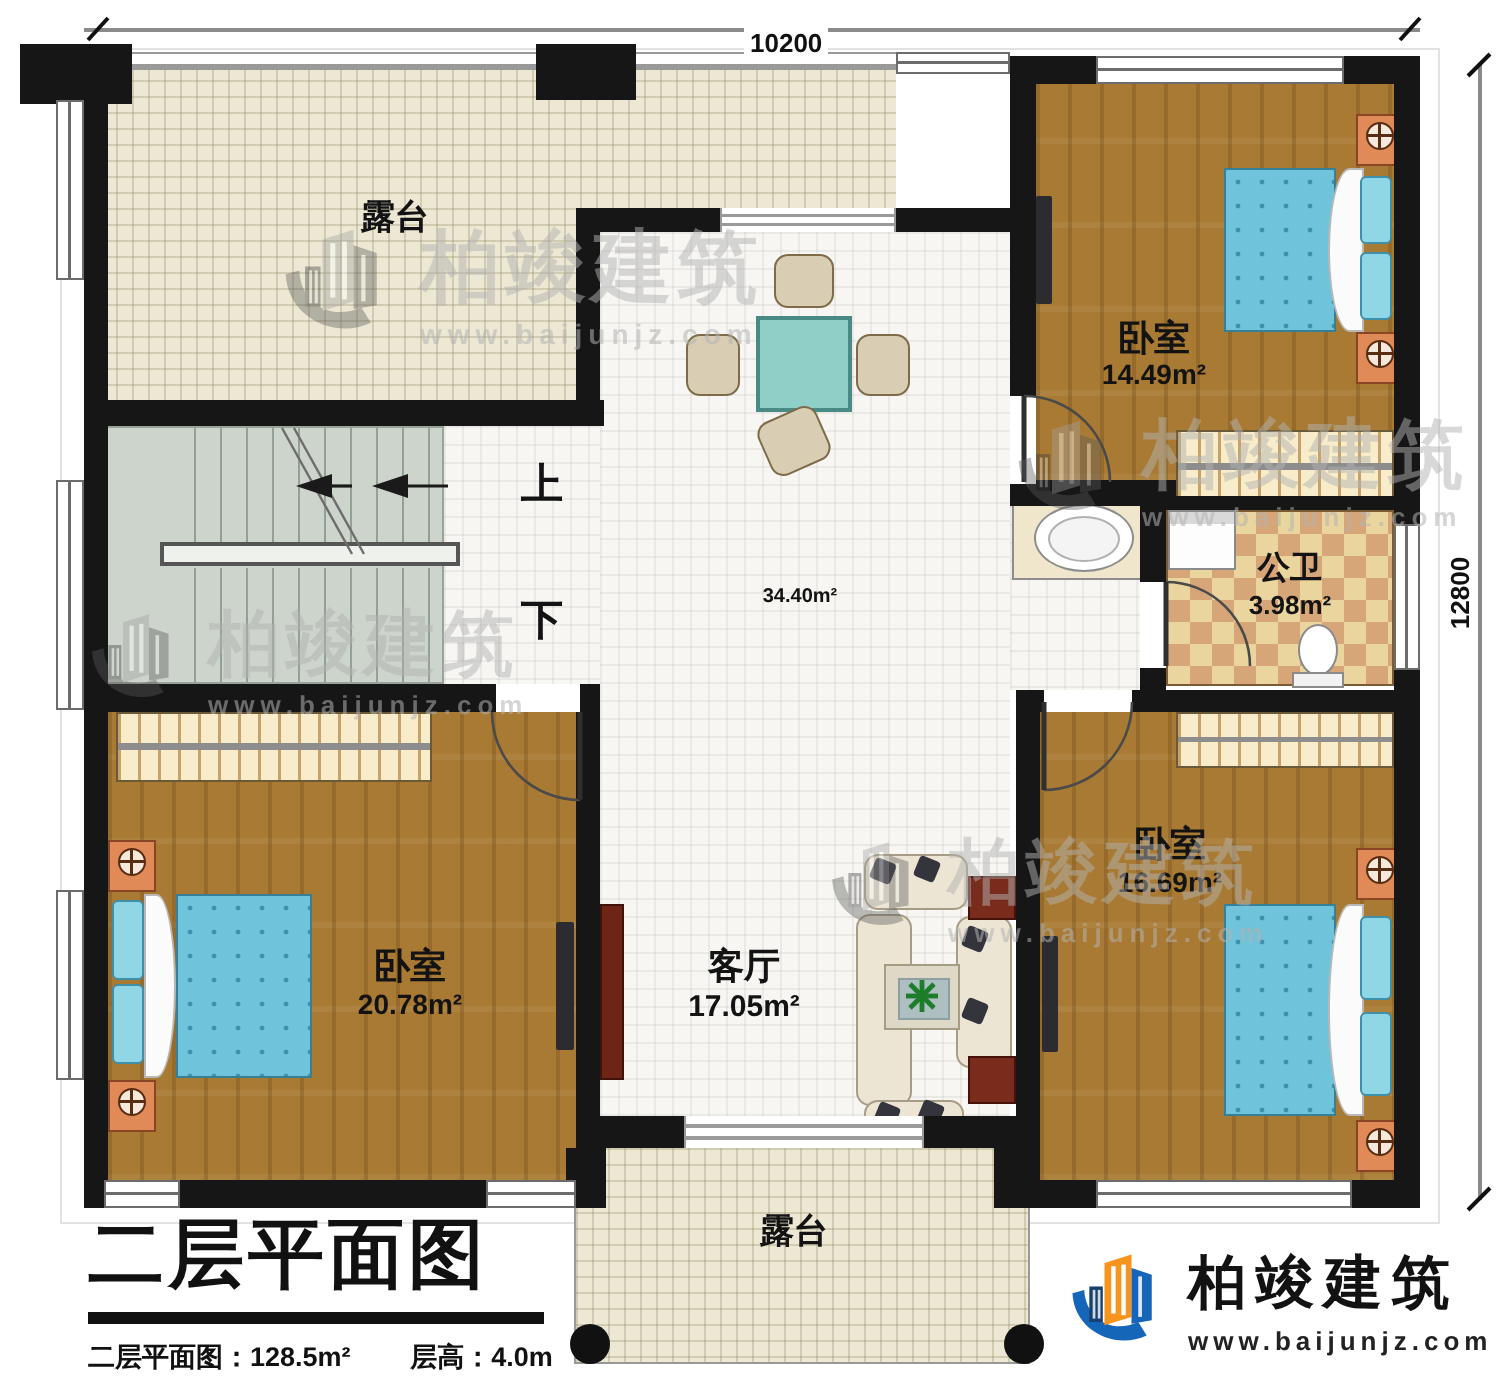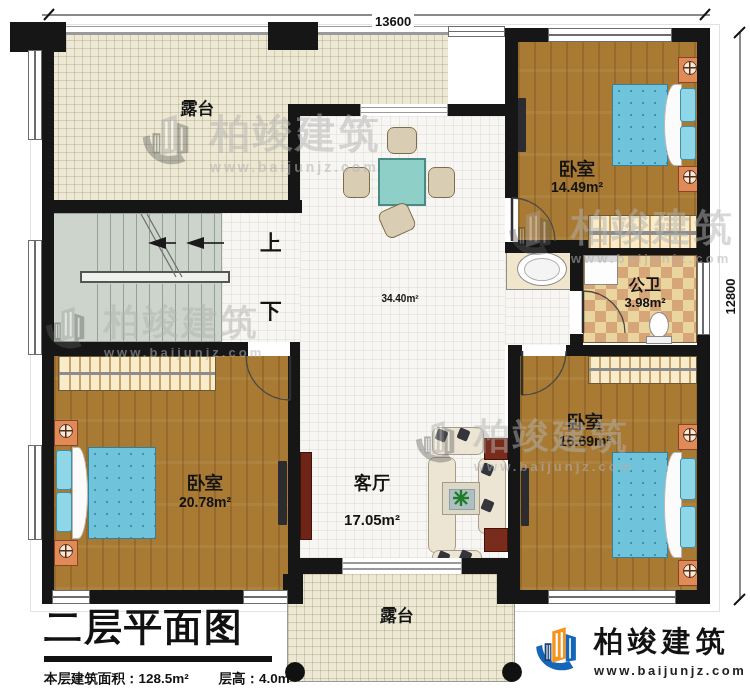--- a/index.html
+++ b/index.html
@@ -228,21 +228,21 @@
   <div class="slide" style="left:360px;top:104px;width:88px;height:12px;"></div>
   <div class="slide" style="left:342px;top:558px;width:120px;height:16px;"></div>
 
   <div class="gap" style="left:505px;top:198px;width:13px;height:44px;"></div>
   <div class="gap" style="left:570px;top:291px;width:13px;height:43px;"></div>
   <div class="gap" style="left:522px;top:345px;width:44px;height:11px;"></div>
   <div class="gap" style="left:248px;top:342px;width:42px;height:14px;"></div>
 
   <div class="dimline" style="left:42px;top:14px;width:668px;height:1.5px;"></div>
   <div class="dimline" style="left:739px;top:32px;width:1.5px;height:568px;"></div>
-  <div class="dim" style="left:372px;top:14px;">13600</div>
+  <div class="dim" style="left:372px;top:14px;">10200</div>
   <div class="dim" style="left:697px;top:289px;width:60px;text-align:center;transform:rotate(-90deg);background:transparent;">12800</div>
 
   <svg class="overlay" width="750" height="694" viewBox="0 0 750 694">
 
     <path d="M512,198 A43,43 0 0 1 555,241" fill="none" stroke="#4a4a4a" stroke-width="1.3"></path>
     <line x1="512" y1="198" x2="512" y2="241" stroke="#2f2f2f" stroke-width="2.5"></line>
     <path d="M583,291 A42,42 0 0 1 625,333" fill="none" stroke="#4a4a4a" stroke-width="1.3"></path>
     <line x1="583" y1="291" x2="583" y2="333" stroke="#2f2f2f" stroke-width="2.5"></line>
     <path d="M566,351 A44,44 0 0 1 522,395" fill="none" stroke="#4a4a4a" stroke-width="1.3"></path>
     <line x1="522" y1="351" x2="522" y2="395" stroke="#2f2f2f" stroke-width="2.5"></line>
@@ -274,21 +274,21 @@
   <div class="lbl" style="left:340px;top:294px;width:120px;font-size:10px;">34.40m²</div>
   <div class="lbl" style="left:537px;top:160px;width:80px;font-size:18px;">卧室</div>
   <div class="lbl" style="left:537px;top:180px;width:80px;font-size:14px;">14.49m²</div>
   <div class="lbl" style="left:614px;top:277px;width:62px;font-size:16px;">公卫</div>
   <div class="lbl" style="left:614px;top:296px;width:62px;font-size:13px;">3.98m²</div>
   <div class="lbl" style="left:545px;top:413px;width:80px;font-size:18px;">卧室</div>
   <div class="lbl" style="left:545px;top:434px;width:80px;font-size:14px;">16.69m²</div>
   <div class="lbl" style="left:165px;top:474px;width:80px;font-size:18px;">卧室</div>
   <div class="lbl" style="left:165px;top:495px;width:80px;font-size:14px;">20.78m²</div>
   <div class="lbl" style="left:332px;top:474px;width:80px;font-size:18px;">客厅</div>
-  <div class="lbl" style="left:332px;top:496px;width:80px;font-size:15px;margin-top:16px;">17.05m²</div>
+  <div class="lbl" style="left:332px;top:496px;width:80px;font-size:15px;">17.05m²</div>
   <div class="lbl" style="left:357px;top:607px;width:80px;font-size:17px;">露台</div>
   <div class="lbl" style="left:256px;top:232px;width:30px;font-size:21px;">上</div>
   <div class="lbl" style="left:256px;top:300px;width:30px;font-size:21px;">下</div>
 
   <div class="watermark" style="left:138px;top:106px;">
     <svg width="62" height="62" style="filter:grayscale(1) opacity(.4);">
         <use href="#bicon"></use>
       </svg>
     <div>
       <div class="wm-big">柏竣建筑</div>
@@ -322,21 +322,21 @@
       <div class="wm-url" style="font-size:13px;">www.baijunjz.com</div>
     </div>
   </div>
 
   <div id="titleblock">
     <div class="t-row">
       <span class="t-main">二层平面图</span>
     </div>
     <div class="t-bar"></div>
     <div class="t-info">
-      <span>本层建筑面积：128.5m²</span>
+      <span>二层平面图：128.5m²</span>
       <span>层高：4.0m</span>
     </div>
   </div>
 
   <div id="logo">
     <svg width="54" height="54">
         <use href="#bicon"></use>
       </svg>
     <div>
       <div class="lg-name">柏竣建筑</div>

